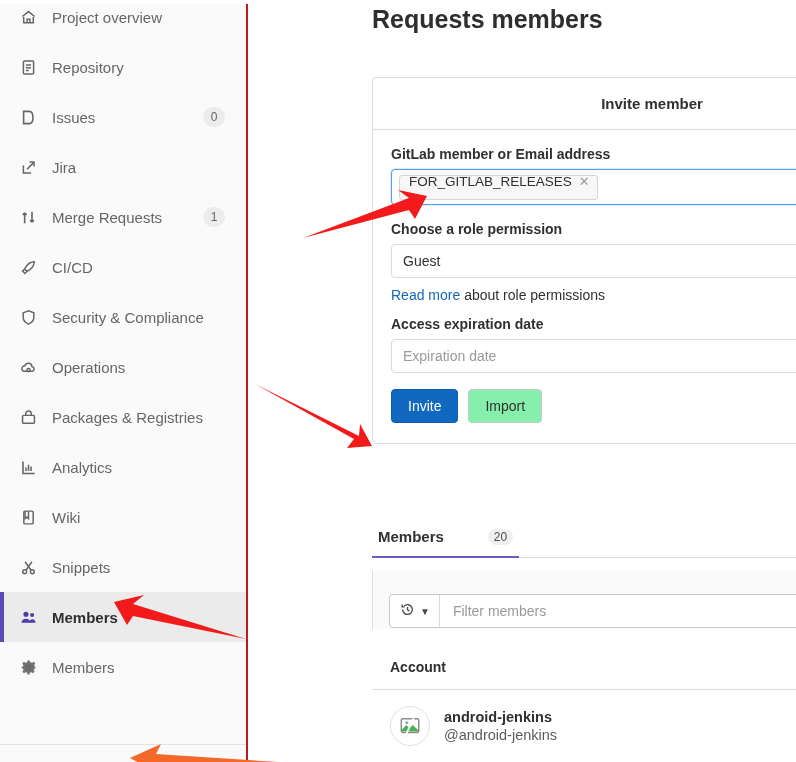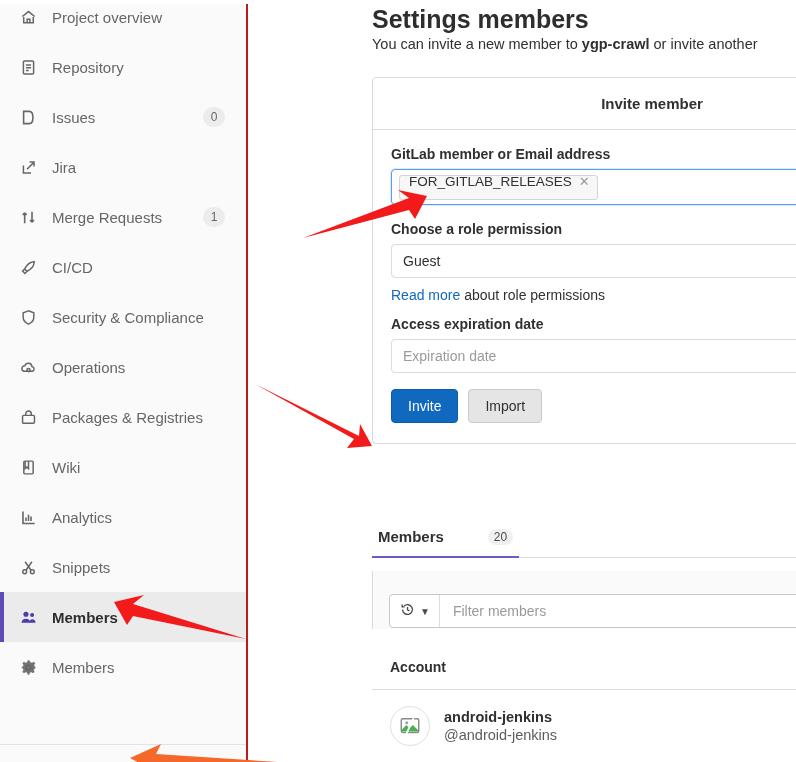--- a/index.html
+++ b/index.html
@@ -194,21 +194,21 @@
     line-height: 32px;
     cursor: pointer;
     white-space: nowrap;
   }
   .btn-primary {
     background: #1068bf;
     border: 1px solid #0b5cad;
     color: #fff;
   }
   .btn-default {
-    background: #e5e5e5;
+    background: #86efac;
     border: 1px solid #c9c9c9;
     color: #303030;
   }
 
   
   .tabs {
     position: absolute;
     left: 124px; top: 528px;
     width: 560px;
     border-bottom: 1px solid #dbdbdb;
@@ -417,36 +417,36 @@
           <svg width="17" height="17" viewBox="0 0 16 16" fill="none" stroke="currentColor" stroke-width="1.4">
             <rect x="2.4" y="6" width="11.2" height="7.4" rx="1"></rect>
               <path d="M5.4 6V4.4a2.6 2.6 0 0 1 5.2 0V6"></path>
           </svg>
         </span>
         <span class="nav-label">Packages &amp; Registries</span>
       </a>
 
       <a class="nav-item">
         <span class="nav-icon">
-          <svg width="17" height="17" viewBox="0 0 16 16" fill="none" stroke="currentColor" stroke-width="1.4">
-            <rect x="3.6" y="2" width="8.8" height="12" rx="1"></rect>
-              <path d="M8 2v7l-1.6-1.4L4.8 9V2"></path>
-          </svg>
-        </span>
-        <span class="nav-label">Wiki</span>
-      </a>
-
-      <a class="nav-item">
-        <span class="nav-icon">
           <svg width="17" height="17" viewBox="0 0 16 16" fill="none" stroke="currentColor" stroke-width="1.5">
             <path d="M2.8 2.4v11.2h11"></path>
               <path d="M5.6 11.4V8M8 11.4V5.4M10.4 11.4V7"></path>
           </svg>
         </span>
         <span class="nav-label">Analytics</span>
+      </a>
+
+      <a class="nav-item">
+        <span class="nav-icon">
+          <svg width="17" height="17" viewBox="0 0 16 16" fill="none" stroke="currentColor" stroke-width="1.4">
+            <rect x="3.6" y="2" width="8.8" height="12" rx="1"></rect>
+              <path d="M8 2v7l-1.6-1.4L4.8 9V2"></path>
+          </svg>
+        </span>
+        <span class="nav-label">Wiki</span>
       </a>
 
       <a class="nav-item">
         <span class="nav-icon">
           <svg width="17" height="17" viewBox="0 0 16 16" fill="none" stroke="currentColor" stroke-width="1.4">
             <circle cx="4.4" cy="12" r="1.8"></circle>
               <circle cx="11.6" cy="12" r="1.8"></circle>
             <path d="M5.6 10.6 11.2 2.6M10.4 10.6 4.8 2.6"></path>
           </svg>
         </span>
@@ -475,25 +475,22 @@
         <span class="nav-label">Members</span>
       </a>
 
     </div>
     <div class="sidebar-bottom-divider"></div>
     <div class="sidebar-bottom-strip"></div>
   </nav>
 
   <main class="main">
 
-    <h1 class="page-title">Settings members</h1>
-
-    <div class="page-subtitle">
-      <span>You can invite a new member to </span><b>ygp-crawl</b><span> or invite another</span>
-    </div>
+    <h1 class="page-title">Requests members</h1>
+
 
     <section class="invite-card">
       <div class="invite-card-header">Invite member</div>
       <div class="invite-card-body">
 
         <div class="field-label">GitLab member or Email address</div>
         <div class="token-input">
           <span class="token">
             <span>FOR_GITLAB_RELEASES</span>
             <span class="token-remove">✕</span>

